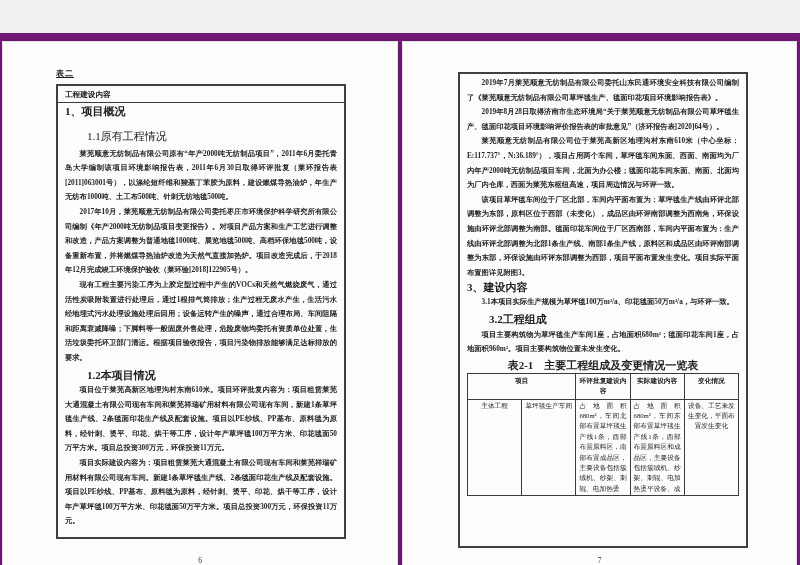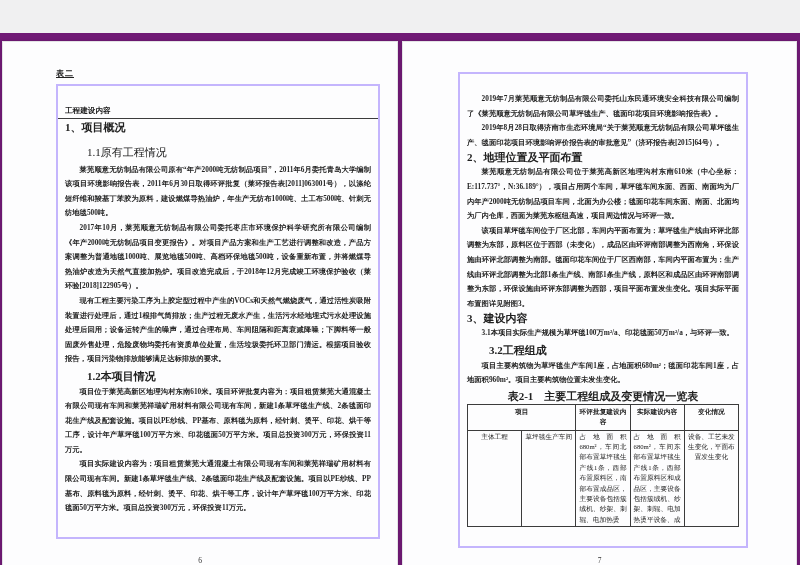--- a/index.html
+++ b/index.html
@@ -22,26 +22,26 @@
   .page-right{left:402px;width:395px;}
 
   .table-label{
     position:absolute;left:53px;top:26px;
     font-size:8px;font-weight:bold;
     text-decoration:underline;
     letter-spacing:1px;
   }
   .content-box{
     position:absolute;
-    border:2px solid #c4b5fd;
+    border:2px solid #404040;
     box-sizing:border-box;
     overflow:hidden;
-    padding:18px 7px 2px 7px;
+    padding:2px 7px 2px 7px;
   }
-  .box-left{left:53px;top:42px;width:324px;height:455px;}
+  .box-left{left:53px;top:42px;width:290px;height:455px;}
   .box-right{left:55px;top:30px;width:290px;height:476px;}
 
   .box-title{
     font-size:7.6px;font-weight:bold;line-height:13px;
     margin:0 -7px 1px -7px;padding:0 7px 1px 7px;
     border-bottom:1.5px solid #3c3c3c;
   }
   .h2{
     font-size:11px;font-weight:bold;line-height:15px;margin:0;
   }
@@ -100,22 +100,21 @@
       <p class="para">项目实际建设内容为：项目租赁莱芜大通混凝土有限公司现有车间和莱芜祥瑞矿用材料有限公司现有车间。新建1条草坪毯生产线、2条毯面印花生产线及配套设施。项目以PE纱线、PP基布、原料毯为原料，经针刺、烫平、印花、烘干等工序，设计年产草坪毯100万平方米、印花毯面50万平方米。项目总投资300万元，环保投资11万元。</p>
     </div>
 
     <div class="page-number">6</div>
   </div>
 
   <div class="page page-right">
 
     <div class="content-box box-right">
       <p class="para">2019年7月莱芜顺意无纺制品有限公司委托山东民通环境安全科技有限公司编制了《莱芜顺意无纺制品有限公司草坪毯生产、毯面印花项目环境影响报告表》。</p>
-      <p class="para">2019年8月28日取得济南市生态环境局“关于莱芜顺意无纺制品有限公司草坪毯生产、毯面印花项目环境影响评价报告表的审批意见”（济环报告表[2015]64号）。</p>
-      <div class="h2">2、地理位置及平面布置</div>
+      <p class="para">2019年8月28日取得济南市生态环境局“关于莱芜顺意无纺制品有限公司草坪毯生产、毯面印花项目环境影响评价报告表的审批意见”（济环报告表[2020]64号）。</p>
       <p class="para">莱芜顺意无纺制品有限公司位于莱芜高新区地理沟村东南610米（中心坐标：E:117.737°，N:36.189°），项目占用两个车间，草坪毯车间东面、西面、南面均为厂内年产2000吨无纺制品项目车间，北面为办公楼；毯面印花车间东面、南面、北面均为厂内仓库，西面为莱芜东枢纽高速，项目周边情况与环评一致。</p>
       <p class="para">该项目草坪毯车间位于厂区北部，车间内平面布置为：草坪毯生产线由环评北部调整为东部，原料区位于西部（未变化），成品区由环评南部调整为西南角，环保设施由环评北部调整为南部。毯面印花车间位于厂区西南部，车间内平面布置为：生产线由环评北部调整为北部1条生产线、南部1条生产线，原料区和成品区由环评南部调整为东部，环保设施由环评东部调整为西部，项目平面布置发生变化。项目实际平面布置图详见附图3。</p>
       <div class="h2">3、建设内容</div>
       <p class="para">3.1本项目实际生产规模为草坪毯100万m²/a、印花毯面50万m²/a，与环评一致。</p>
       <div class="sub sub-tight">3.2工程组成</div>
       <p class="para">项目主要构筑物为草坪毯生产车间1座，占地面积680m²；毯面印花车间1座，占地面积960m²。项目主要构筑物位置未发生变化。</p>
 
       <div class="caption">表2-1　主要工程组成及变更情况一览表</div>
 
       <table class="t">

